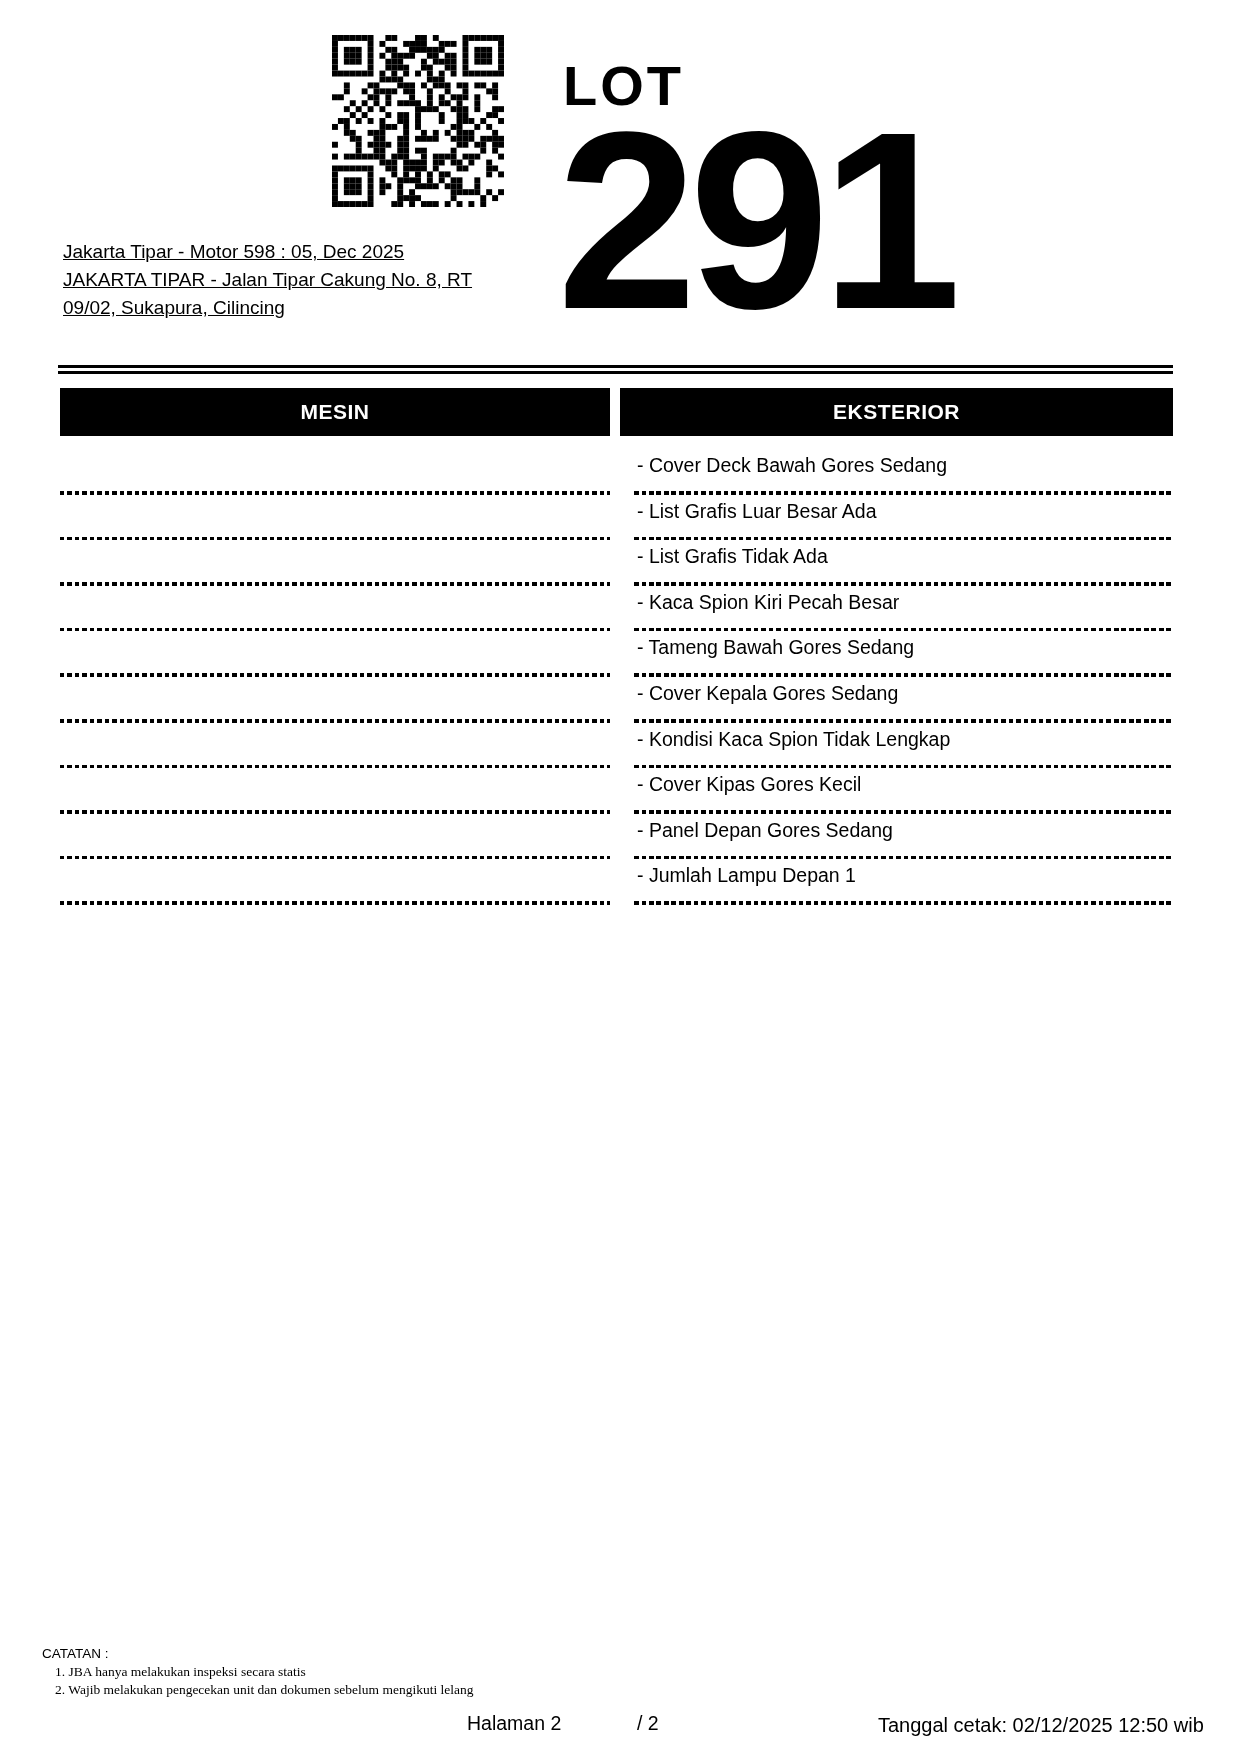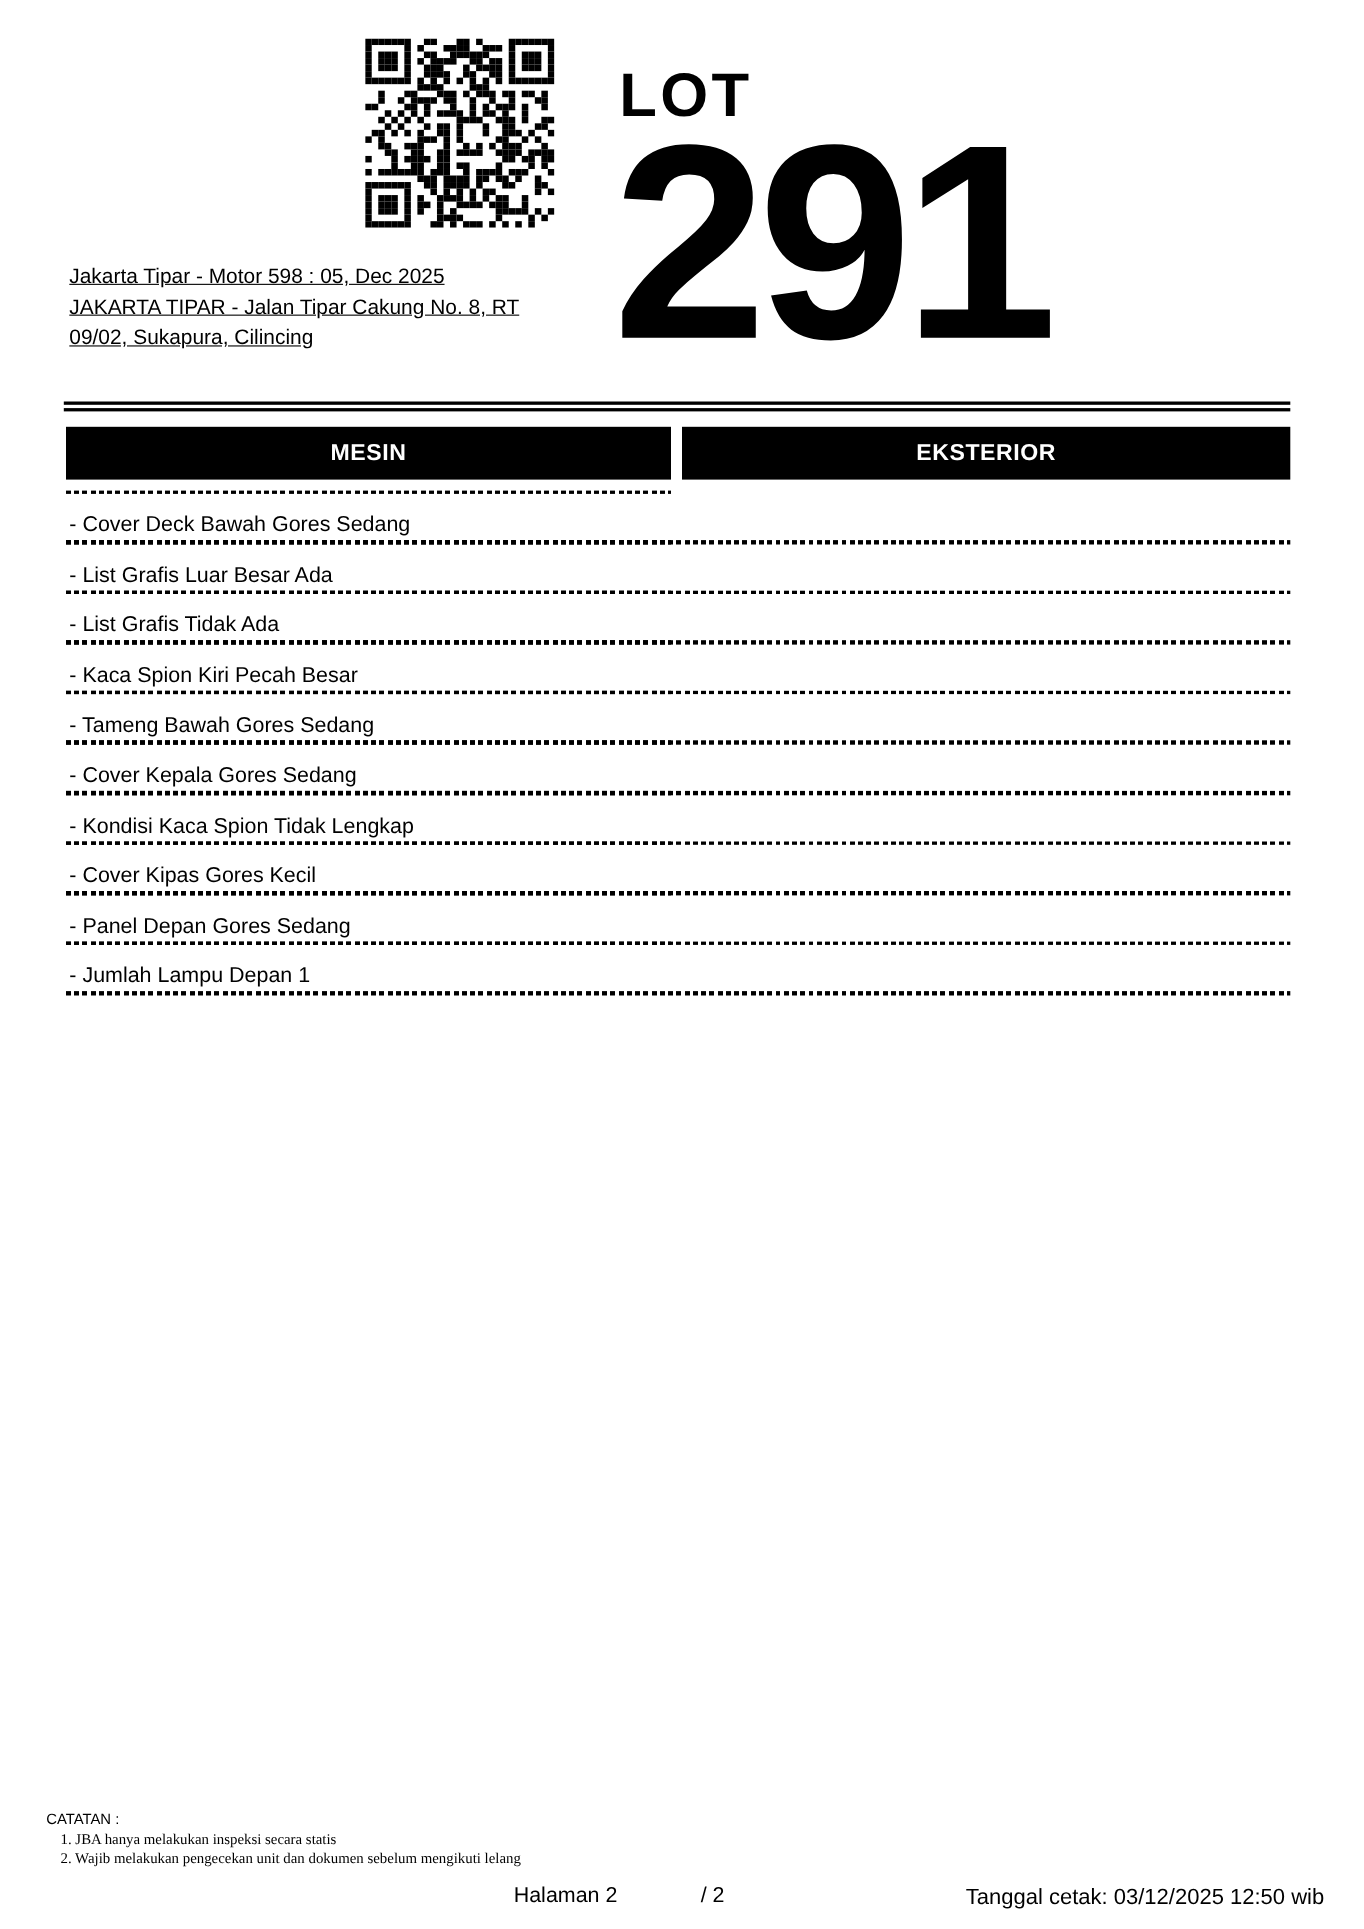--- a/index.html
+++ b/index.html
@@ -49,21 +49,21 @@
   .col-header {
     background:#000; color:#fff; height:48px;
     display:flex; align-items:center; justify-content:center;
     font-size:21px; font-weight:bold; letter-spacing:0.5px;
   }
   .col-header.left  { width:550px; }
   .col-header.right { flex:1; }
 
   
   .rows { position:absolute; left:60px; top:449px; width:1113px; }
-  .row  { display:flex; gap:12px; height:45.6px;flex-direction:column; }
+  .row  { display:flex; gap:24px; height:45.6px; }
   .cell { position:relative; box-sizing:border-box; }
   .cell::after {
     content:""; position:absolute; left:0; right:0; bottom:0; height:3.5px;
     background-image:repeating-linear-gradient(90deg,#000 0 4.5px,transparent 4.5px 7.5px);
   }
   .cell.left-cell  { width:550px; }
   .cell.right-cell { flex:1; padding:5px 0 0 3px; font-size:19.5px; }
 
   
   .catatan { position:absolute; left:42px; top:1645px; font-size:13.5px; line-height:18px; }
@@ -569,15 +569,15 @@
   <div class="catatan">
     <div class="catatan-title">CATATAN :</div>
     <div id="notes-list">
         <div class="note-line">1. JBA hanya melakukan inspeksi secara statis</div>
         <div class="note-line">2. Wajib melakukan pengecekan unit dan dokumen sebelum mengikuti lelang</div>
       </div>
   </div>
 
   <div class="page-label">Halaman 2</div>
   <div class="page-total">/ 2</div>
-  <div class="printed">Tanggal cetak: 03/12/2025 12:50 wib</div>
+  <div class="printed">Tanggal cetak: 02/12/2025 12:50 wib</div>
 
 </div>
 
 </body></html>

